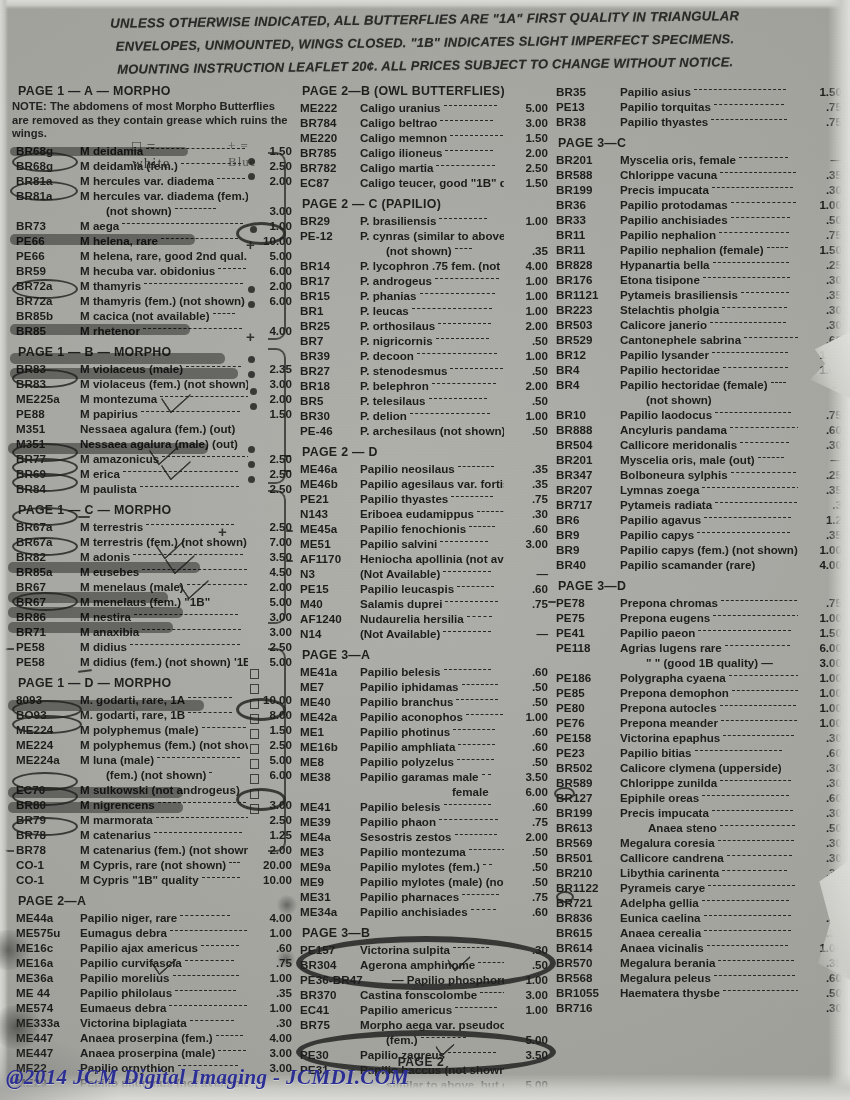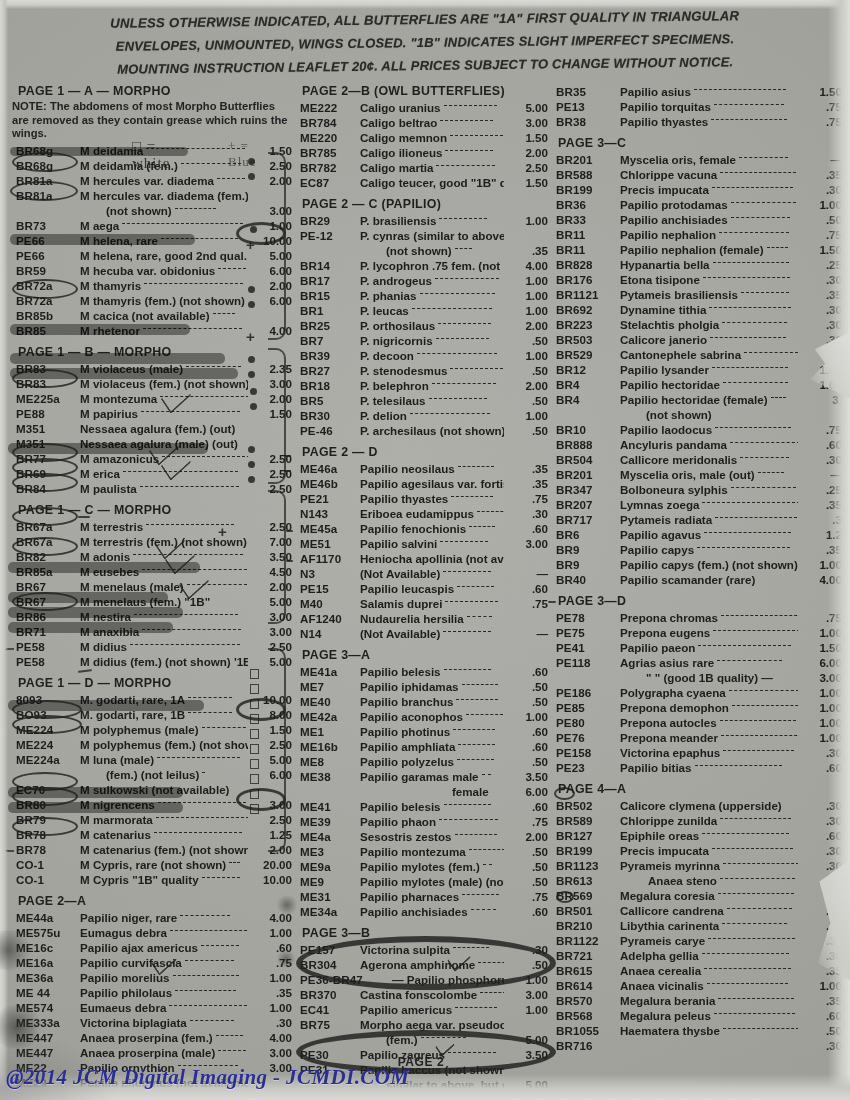--- a/index.html
+++ b/index.html
@@ -375,26 +375,26 @@
           <span class="name"><span>M polyphemus (fem.) (not shown)</span></span>
           <span class="price">2.50</span>
         </div>
         <div class="row">
           <span class="code">ME224a</span>
           <span class="name"><span>M luna (male)</span><span class="dots" style="width: calc(100% - 81.5px);"></span></span>
           <span class="price">5.00</span>
         </div>
         <div class="row indent">
           <span class="code"></span>
-          <span class="name nm-ind"><span>(fem.) (not leilus)</span><span class="dots" style="width: calc(100% - 135px);"></span></span>
+          <span class="name nm-ind"><span>(fem.) (not shown)</span><span class="dots" style="width: calc(100% - 135px);"></span></span>
           <span class="price">6.00</span>
         </div>
         <div class="row">
           <span class="code">EC70</span>
-          <span class="name"><span>M sulkowski (not available)</span></span>
+          <span class="name"><span>M sulkowski (not androgeus)</span></span>
           <span class="price"></span>
         </div>
         <div class="row">
           <span class="code">BR80</span>
           <span class="name"><span>M nigrencens</span><span class="dots" style="width: calc(100% - 76px);"></span></span>
           <span class="price">3.00</span>
         </div>
         <div class="row">
           <span class="code">BR79</span>
           <span class="name"><span>M marmorata</span><span class="dots" style="width: calc(100% - 70.5px);"></span></span>
@@ -860,25 +860,20 @@
           <span class="code">BR176</span>
           <span class="name"><span>Etona tisipone</span><span class="dots" style="width: calc(100% - 87px);"></span></span>
           <span class="price">.30</span>
         </div>
         <div class="row">
           <span class="code">BR1121</span>
           <span class="name"><span>Pytameis brasiliensis</span><span class="dots" style="width: calc(100% - 125.5px);"></span></span>
           <span class="price">.35</span>
         </div>
         <div class="row">
-          <span class="code">BR692</span>
-          <span class="name"><span>Dynamine tithia</span><span class="dots" style="width: calc(100% - 92.5px);"></span></span>
-          <span class="price">.30</span>
-        </div>
-        <div class="row">
           <span class="code">BR223</span>
           <span class="name"><span>Stelachtis pholgia</span><span class="dots" style="width: calc(100% - 109px);"></span></span>
           <span class="price">.30</span>
         </div>
         <div class="row">
           <span class="code">BR503</span>
           <span class="name"><span>Calicore janerio</span><span class="dots" style="width: calc(100% - 98px);"></span></span>
           <span class="price">.30</span>
         </div>
         <div class="row">
@@ -972,21 +967,21 @@
           <span class="name"><span>Prepona eugens</span><span class="dots" style="width: calc(100% - 87px);"></span></span>
           <span class="price">1.00</span>
         </div>
         <div class="row">
           <span class="code">PE41</span>
           <span class="name"><span>Papilio paeon</span><span class="dots" style="width: calc(100% - 81.5px);"></span></span>
           <span class="price">1.50</span>
         </div>
         <div class="row">
           <span class="code">PE118</span>
-          <span class="name"><span>Agrias asius rare</span><span class="dots" style="width: calc(100% - 109px);"></span></span>
+          <span class="name"><span>Agrias lugens rare</span><span class="dots" style="width: calc(100% - 109px);"></span></span>
           <span class="price">6.00</span>
         </div>
         <div class="row indent">
           <span class="code"></span>
           <span class="name nm-ind"><span>"      "   (good 1B quality) —</span></span>
           <span class="price">3.00</span>
         </div>
         <div class="row">
           <span class="code">PE186</span>
           <span class="name"><span>Polygrapha cyaena</span><span class="dots" style="width: calc(100% - 103.5px);"></span></span>
@@ -1010,21 +1005,20 @@
         <div class="row">
           <span class="code">PE158</span>
           <span class="name"><span>Victorina epaphus</span><span class="dots" style="width: calc(100% - 103.5px);"></span></span>
           <span class="price">.30</span>
         </div>
         <div class="row">
           <span class="code">PE23</span>
           <span class="name"><span>Papilio bitias</span><span class="dots" style="width: calc(100% - 87px);"></span></span>
           <span class="price">.60</span>
         </div>
-        <div class="sec-head">PAGE 4—A</div>
         <div class="row">
           <span class="code">BR502</span>
           <span class="name"><span>Calicore clymena (upperside)</span></span>
           <span class="price">.30</span>
         </div>
         <div class="row">
           <span class="code">BR589</span>
           <span class="name"><span>Chlorippe zunilda</span><span class="dots" style="width: calc(100% - 103.5px);"></span></span>
           <span class="price">.30</span>
         </div>
@@ -1032,25 +1026,20 @@
           <span class="code">BR127</span>
           <span class="name"><span>Epiphile oreas</span><span class="dots" style="width: calc(100% - 87px);"></span></span>
           <span class="price">.60</span>
         </div>
         <div class="row">
           <span class="code">BR199</span>
           <span class="name"><span>Precis impucata</span><span class="dots" style="width: calc(100% - 92.5px);"></span></span>
           <span class="price">.30</span>
         </div>
         <div class="row">
-          <span class="code">BR1123</span>
-          <span class="name"><span>Pyrameis myrinna</span><span class="dots" style="width: calc(100% - 98px);"></span></span>
-          <span class="price">.30</span>
-        </div>
-        <div class="row">
           <span class="code">BR613</span>
           <span class="name"><span style="padding-left: 28px;">Anaea steno</span><span class="dots" style="width: calc(100% - 98.5px);"></span></span>
           <span class="price">.50</span>
         </div>
         <div class="row">
           <span class="code">BR569</span>
           <span class="name"><span>Megalura coresia</span><span class="dots" style="width: calc(100% - 98px);"></span></span>
           <span class="price">.30</span>
         </div>
         <div class="row">
@@ -1064,20 +1053,25 @@
           <span class="price">.35</span>
         </div>
         <div class="row">
           <span class="code">BR1122</span>
           <span class="name"><span>Pyrameis carye</span><span class="dots" style="width: calc(100% - 87px);"></span></span>
           <span class="price">.35</span>
         </div>
         <div class="row">
           <span class="code">BR721</span>
           <span class="name"><span>Adelpha gellia</span><span class="dots" style="width: calc(100% - 87px);"></span></span>
+          <span class="price">.30</span>
+        </div>
+        <div class="row">
+          <span class="code">BR836</span>
+          <span class="name"><span>Eunica caelina</span><span class="dots" style="width: calc(100% - 87px);"></span></span>
           <span class="price">.30</span>
         </div>
         <div class="row">
           <span class="code">BR615</span>
           <span class="name"><span>Anaea cerealia</span><span class="dots" style="width: calc(100% - 87px);"></span></span>
           <span class="price">.35</span>
         </div>
         <div class="row">
           <span class="code">BR614</span>
           <span class="name"><span>Anaea vicinalis</span><span class="dots" style="width: calc(100% - 92.5px);"></span></span>

